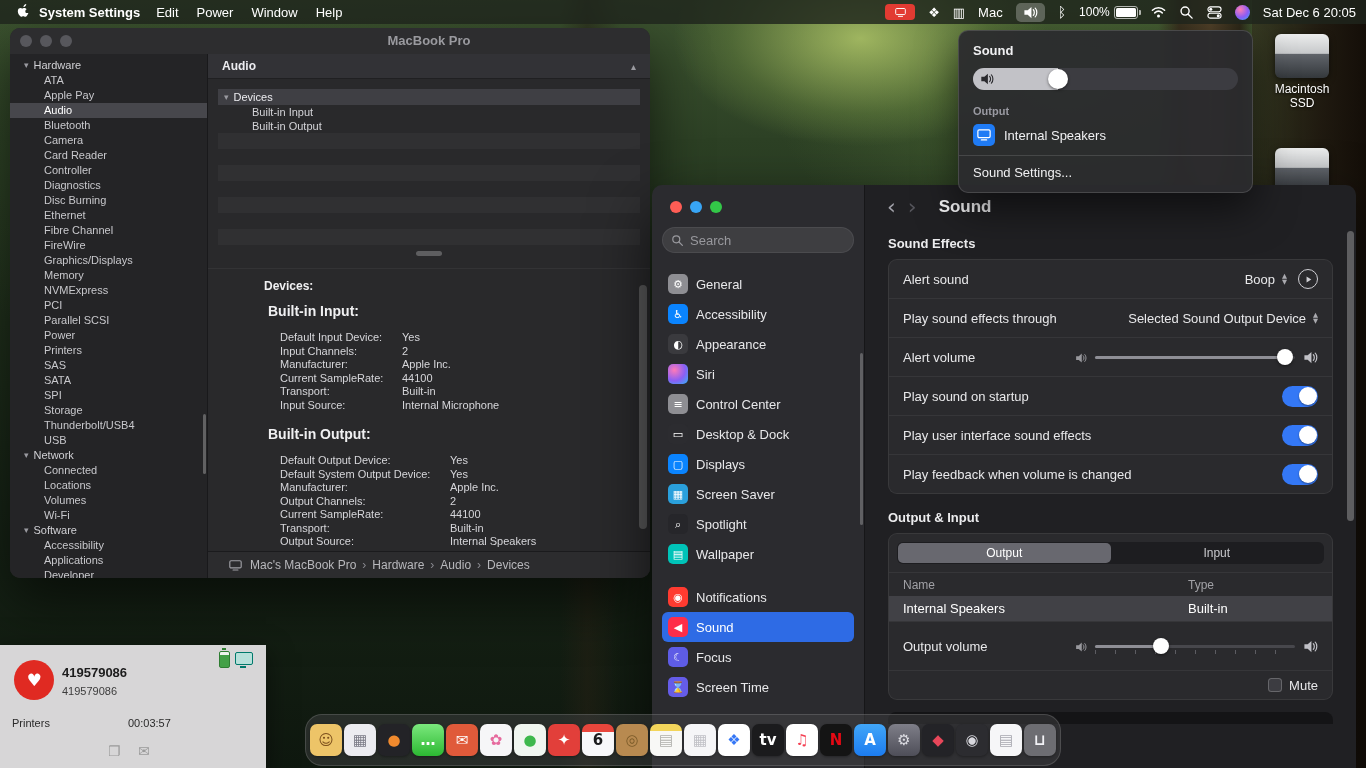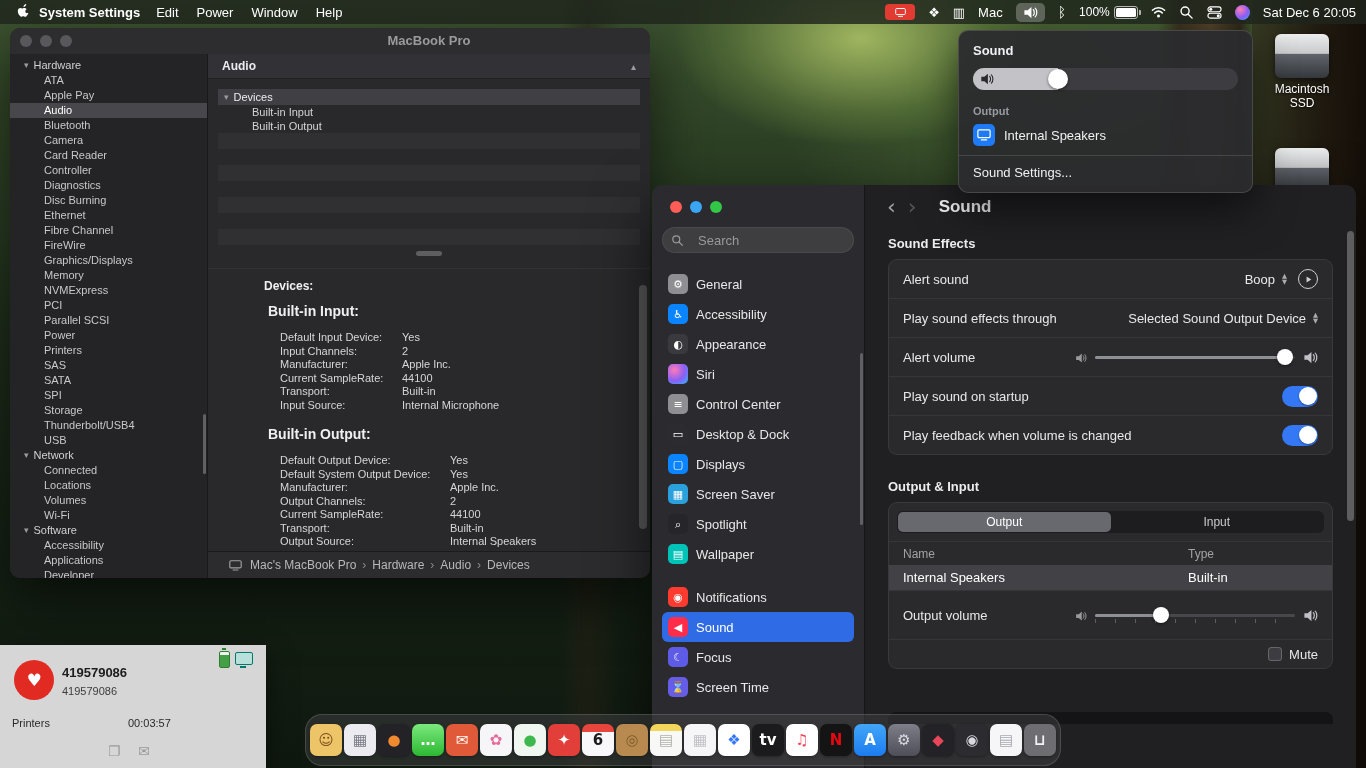--- a/index.html
+++ b/index.html
@@ -114,38 +114,38 @@
   .call-mon::after{content:"";position:absolute;left:4px;bottom:-4px;width:6px;height:2.5px;background:#00796b}
 
   
   .st-window{position:absolute;left:652px;top:185px;width:704px;height:583px;z-index:30;
     border-radius:10px 10px 0 0;box-shadow:0 25px 60px rgba(0,0,0,.65);overflow:hidden;font-size:13px}
   .st-sidebar{position:absolute;left:0;top:0;bottom:0;width:213px;background:#2b2b2f;border-right:1px solid #161618;
     box-sizing:border-box;padding:0 10px}
   .tl-row{display:flex;gap:8px;padding:16px 0 0 8px}
   .tl.c1{background:#ff5d55}.tl.c2{background:#38a5f5}.tl.c3{background:#33c748}
   .st-search{margin-top:14px;height:26px;border-radius:13px;background:rgba(255,255,255,.09);border:1px solid rgba(255,255,255,.07);
-    display:flex;align-items:center;gap:14px;padding:0 8px;box-sizing:border-box}
+    display:flex;align-items:center;gap:6px;padding:0 8px;box-sizing:border-box}
   .st-search svg{width:13px;height:13px;color:#98989d}
   .st-search-ph{color:#98989d;font-size:13px}
   .st-items{margin-top:16px;display:flex;flex-direction:column}
   .st-item{height:30px;border-radius:6px;display:flex;align-items:center;gap:8px;padding:0 6px;color:#e8e8ea}
   .st-item.group-start{margin-top:13px}
   .st-item.selected{background:#2e6be5;color:#fff}
   .st-ic{width:20px;height:20px;border-radius:5px;display:flex;align-items:center;justify-content:center;
     color:#fff;font-size:11px;flex:none}
   .st-side-scroll{position:absolute;right:1px;top:168px;width:3px;height:172px;border-radius:2px;background:rgba(255,255,255,.25)}
 
   .st-main{position:absolute;left:213px;top:0;right:0;bottom:0;background:#202023}
   .st-header{display:flex;align-items:center;gap:12px;padding:12px 0 0 22px}
   .nav-ar{font-size:22px;line-height:20px}
   .back{color:#a2a2aa}.fwd{color:#55555c}
   .st-title{font-size:17px;font-weight:bold;color:#f4f4f6;margin:0 0 0 10px}
   .st-section-label{margin:19px 23px 8px;font-weight:bold;font-size:13px;color:#ececee}
-  .st-section-label.oi{margin-top:24px}
+  .st-section-label.oi{margin-top:16px}
   .card{margin:0 23px;background:#2a2a2d;border:1px solid rgba(255,255,255,.07);border-radius:9px;overflow:hidden}
   .row{display:flex;align-items:center;height:38px;padding:0 14px;border-top:1px solid rgba(255,255,255,.06)}
   .card > :first-child{border-top:none}
   .rl{color:#e8e8ea;margin-right:auto}
   .rv{color:#e8e8ea}
   .stepper{display:inline-flex;flex-direction:column;margin-left:7px;color:#aaaaaf;font-size:6.5px;line-height:5px;gap:1px}
   .playbtn{width:20px;height:20px;margin-left:11px;border:1.5px solid #cfcfd4;border-radius:50%;
     display:flex;align-items:center;justify-content:center;box-sizing:border-box;color:#cfcfd4}
   .playbtn svg{width:9px;height:9px}
   .spk-s svg{width:12px;height:12px;color:#98989d}
@@ -586,20 +586,24 @@
             <div class="track"></div>
               <div class="fill"></div>
               <div class="knob"></div>
           </div>
           <span class="spk-b"><svg class="ic" viewBox="0 0 16 16">
                 <use href="#icon-speaker"></use>
               </svg></span>
         </div>
         <div class="row">
           <span class="rl">Play sound on startup</span>
+          <span class="toggle"></span>
+        </div>
+        <div class="row">
+          <span class="rl">Play user interface sound effects</span>
           <span class="toggle"></span>
         </div>
         <div class="row">
           <span class="rl">Play feedback when volume is changed</span>
           <span class="toggle"></span>
         </div>
       </div>
 
       <div class="st-section-label oi">Output &amp; Input</div>
       <div class="card">

